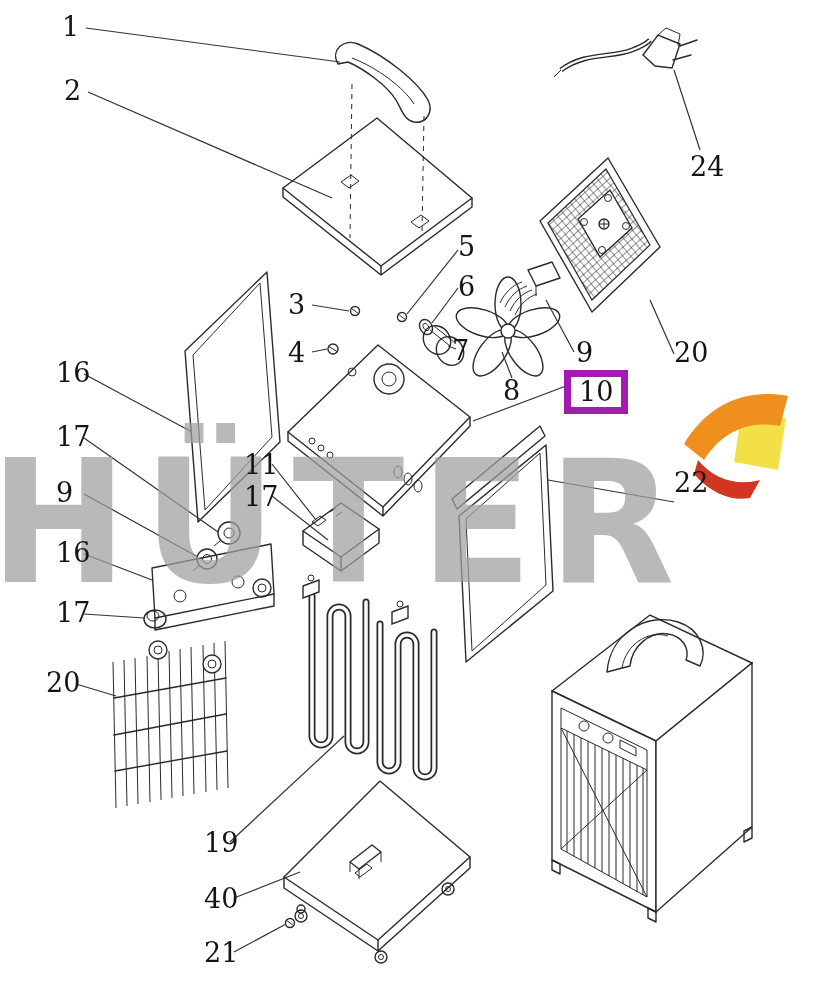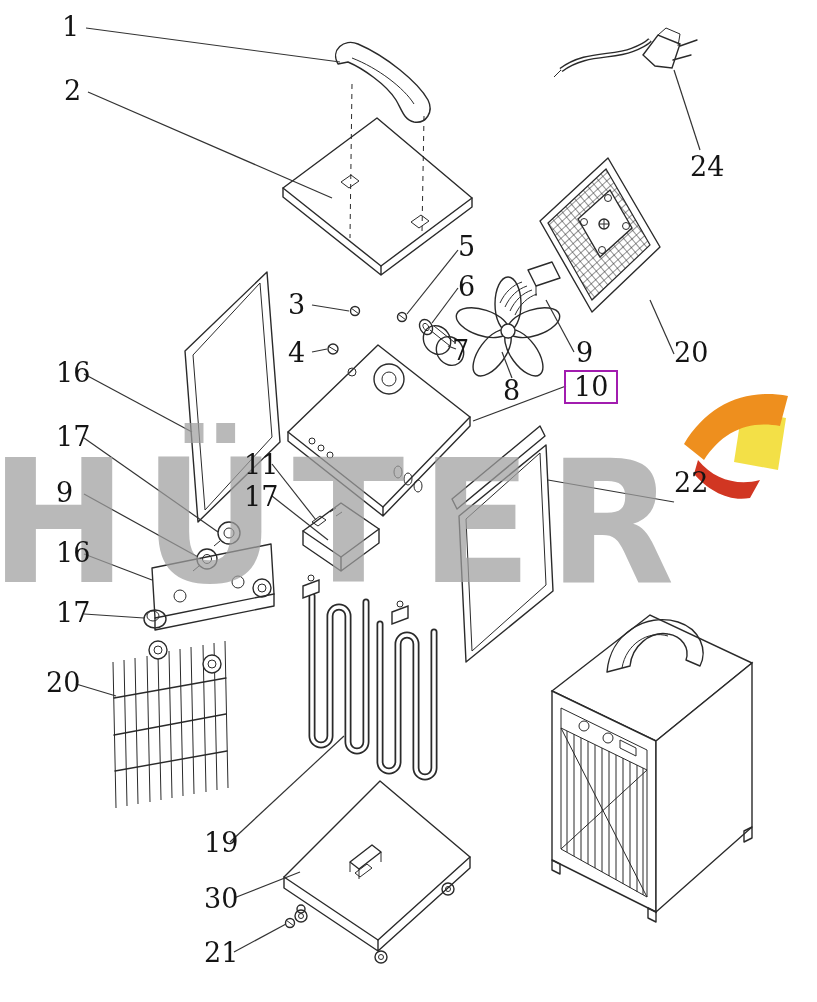--- a/index.html
+++ b/index.html
@@ -13,21 +13,21 @@
   .leader{stroke:#333;stroke-width:1.2;fill:none;}
   .tube-outer{stroke:#2a2a2a;stroke-width:7;fill:none;stroke-linecap:round;}
   .tube-inner{stroke:#ffffff;stroke-width:3.5;fill:none;stroke-linecap:round;}
   .watermark{position:absolute;left:-10px;top:442px;z-index:2;line-height:1;
              font-family:"DejaVu Sans",sans-serif;font-weight:bold;font-size:164px;
              letter-spacing:16px;color:#9f9f9f;opacity:.72;transform:scaleY(1.04);
              white-space:nowrap;user-select:none;}
   .logo{position:absolute;left:680px;top:386px;z-index:2;opacity:.95;}
   .lbl{position:absolute;z-index:3;font-size:27px;color:#141414;line-height:1.1;
        font-family:"DejaVu Serif",serif;}
-  .lbl.boxed{border:2px solid #a21caf;padding:0 8px;}
+  .lbl.boxed{border:7px solid #a21caf;padding:0 8px;}
 </style>
 </head>
 <body>
 
 <div class="stage">
 
   <svg class="draw" width="817" height="1002" viewBox="0 0 817 1002">
     <defs>
       <pattern id="hatch1" width="6" height="6" patternUnits="userSpaceOnUse" patternTransform="rotate(-40)">
         <line x1="0" y1="0" x2="0" y2="6" stroke="#2a2a2a" stroke-width="1"></line>
@@ -272,18 +272,18 @@
   <span class="lbl boxed" style="left:564px;top:370px">10</span>
   <span class="lbl" style="left:244px;top:450px">11</span>
   <span class="lbl" style="left:244px;top:482px">17</span>
   <span class="lbl" style="left:56px;top:358px">16</span>
   <span class="lbl" style="left:56px;top:422px">17</span>
   <span class="lbl" style="left:56px;top:478px">9</span>
   <span class="lbl" style="left:56px;top:538px">16</span>
   <span class="lbl" style="left:56px;top:598px">17</span>
   <span class="lbl" style="left:46px;top:668px">20</span>
   <span class="lbl" style="left:204px;top:828px">19</span>
-  <span class="lbl" style="left:204px;top:884px">30</span>
+  <span class="lbl" style="left:204px;top:884px">40</span>
   <span class="lbl" style="left:204px;top:938px">21</span>
   <span class="lbl" style="left:674px;top:468px">22</span>
   <span class="lbl" style="left:674px;top:338px">20</span>
   <span class="lbl" style="left:690px;top:152px">24</span>
 </div>
 
 </body></html>

